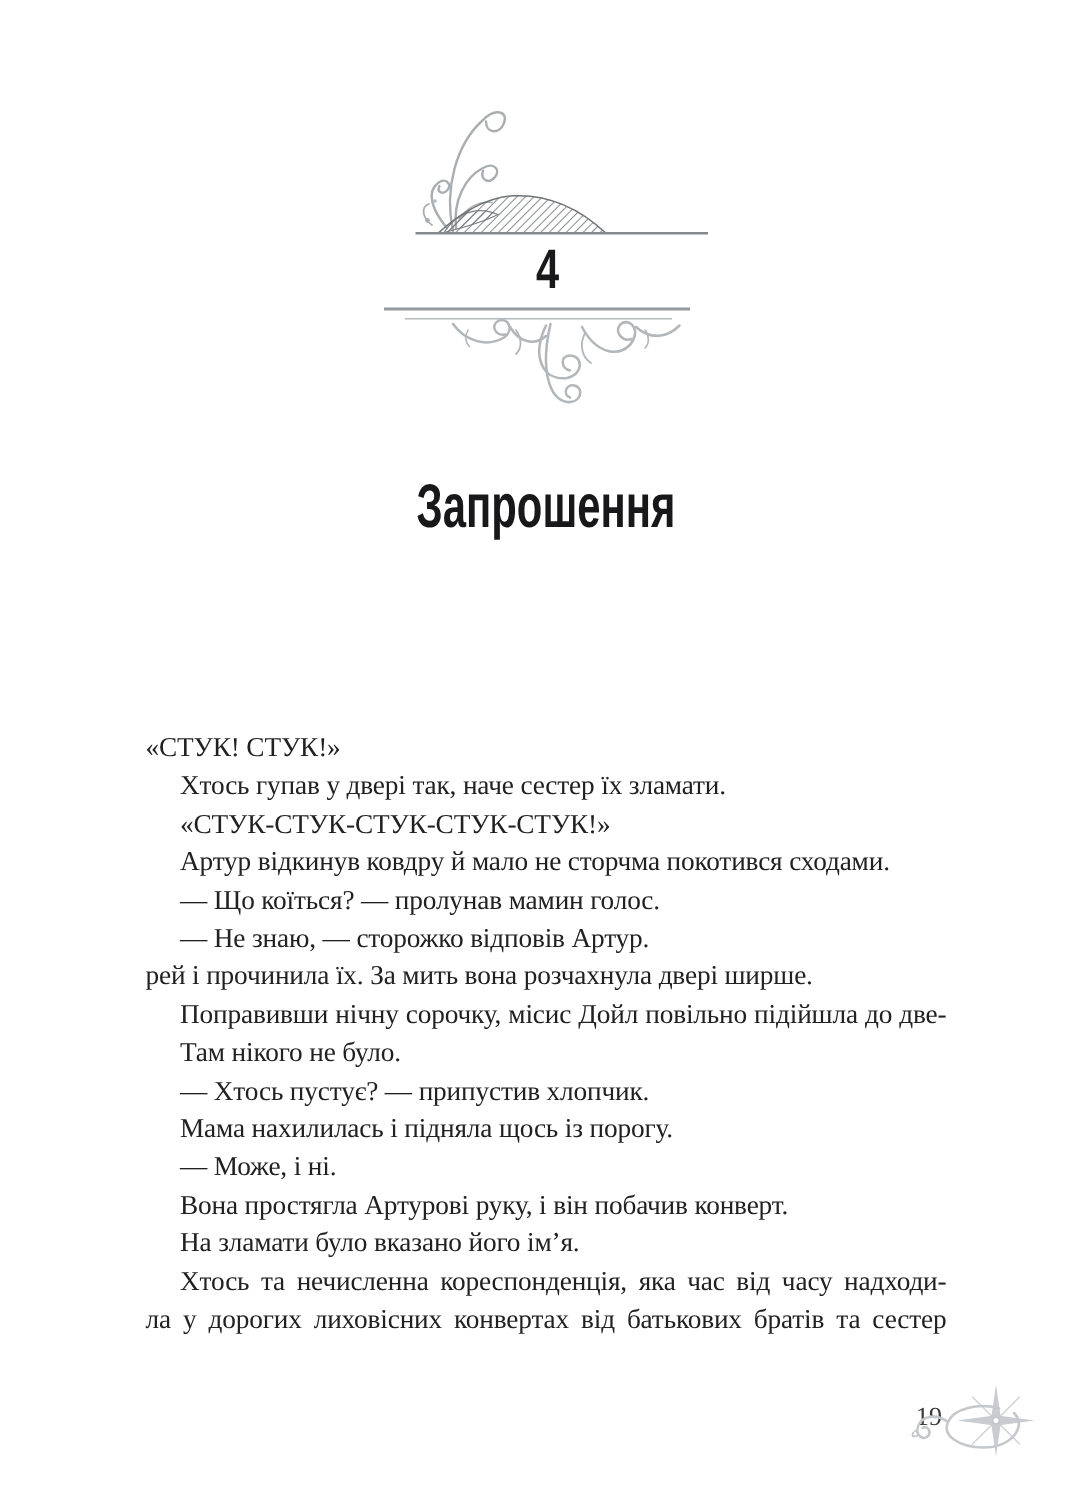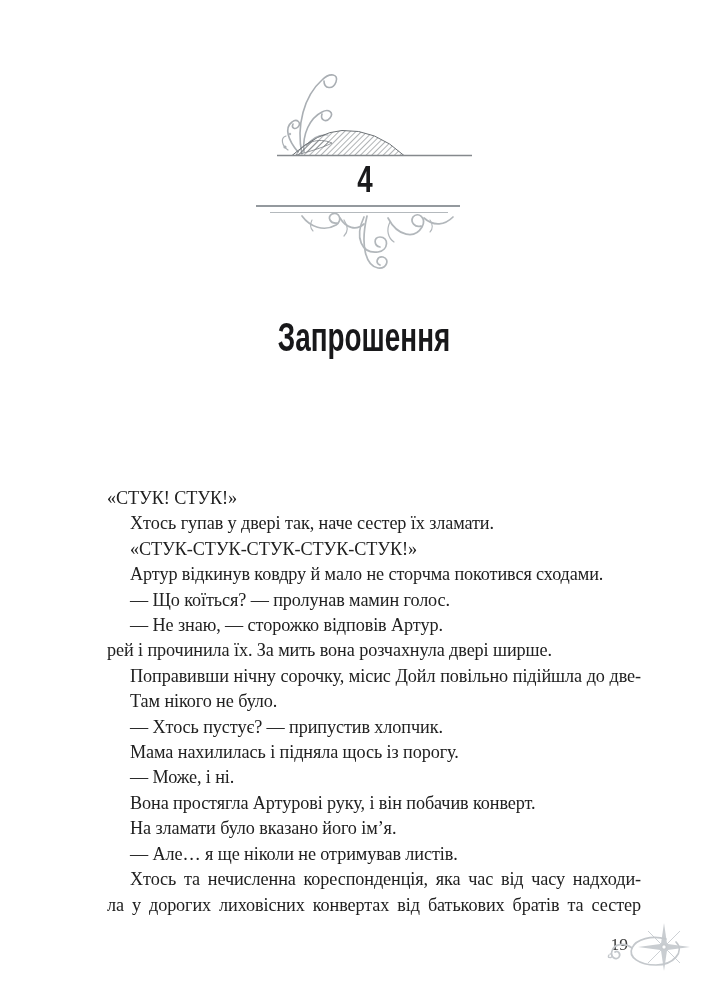--- a/index.html
+++ b/index.html
@@ -47,21 +47,21 @@
     line-height: 44px;
     color: #18181a;
     letter-spacing: 0px;
     transform: scaleX(0.68);
     transform-origin: center;
   }
 
   
   .text-block {
     position: absolute;
-    left: 107px;
+    left: 97px;
     top: 486px;
     width: 534px;
     color: #212121;
     font-family: Liberation Serif, serif;
   }
   .text-line {
     font-size: 18.2px;
     line-height: 25.4px;
     letter-spacing: -0.1px;
     white-space: normal;
@@ -145,21 +145,20 @@
       <div class="text-line indent">— Що коїться? — пролунав мамин голос.</div>
       <div class="text-line indent">— Не знаю, — сторожко відповів Артур.</div>
       <div class="text-line">рей і прочинила їх. За мить вона розчахнула двері ширше.</div>
       <div class="text-line indent justify">Поправивши нічну сорочку, місис Дойл повільно підійшла до две-</div>
       <div class="text-line indent">Там нікого не було.</div>
       <div class="text-line indent">— Хтось пустує? — припустив хлопчик.</div>
       <div class="text-line indent">Мама нахилилась і підняла щось із порогу.</div>
       <div class="text-line indent">— Може, і ні.</div>
       <div class="text-line indent">Вона простягла Артурові руку, і він побачив конверт.</div>
       <div class="text-line indent">На зламати було вказано його ім’я.</div>
-      <div class="text-line indent">— Але… я ще ніколи не отримував листів.</div>
       <div class="text-line indent justify">Хтось та нечисленна кореспонденція, яка час від часу надходи-</div>
       <div class="text-line justify">ла у дорогих лиховісних конвертах від батькових братів та сестер</div>
     </div>
 
   <div class="page-number">19</div>
   <svg class="footer-ornament" viewBox="0 0 100 56">
     <g stroke="#cdd1d5" stroke-width="1">
       <line x1="52" y1="13" x2="84" y2="45"></line>
       <line x1="84" y1="13" x2="52" y2="45"></line>
     </g>

